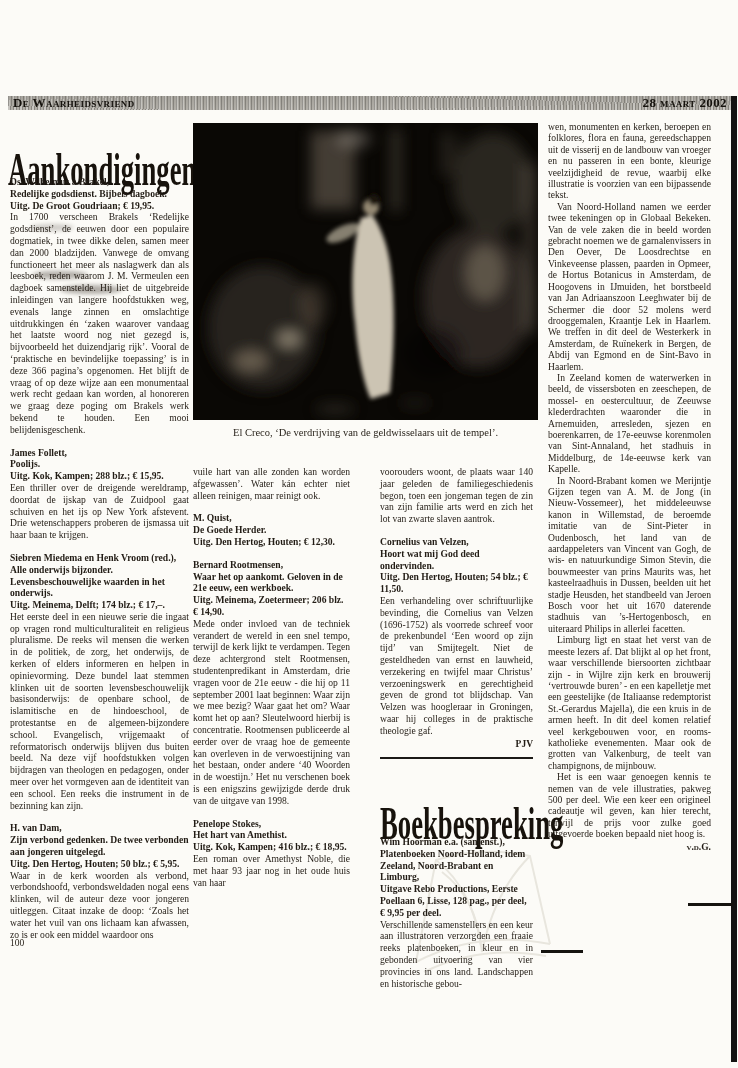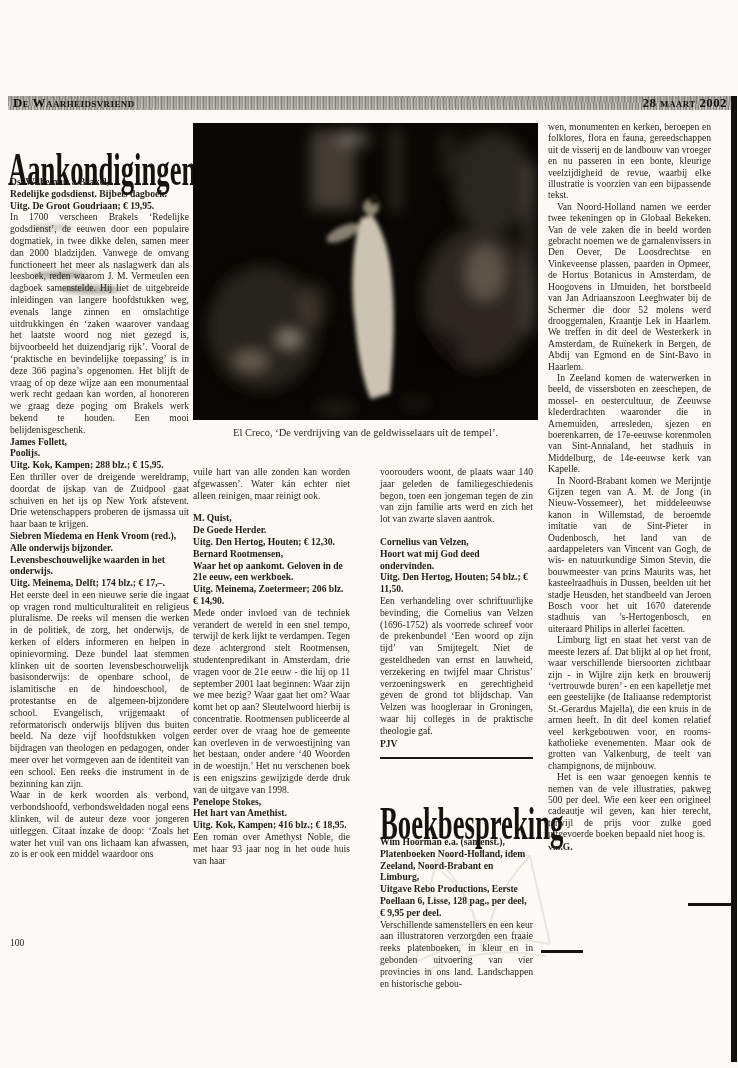--- a/index.html
+++ b/index.html
@@ -51,26 +51,26 @@
     position:absolute; text-align:justify;
     font-size:9.6px; line-height:11.8px; color:#221c15;
     hyphens:auto; z-index:2;
   }
   .col1  { left:10px;  top:176px; width:179px; }
   .col2  { left:193px; top:466px; width:157px; }
   .col3  { left:380px; top:466px; width:153px; }
   .col3b { left:380px; top:836px; width:153px; }
   .col4  { left:548px; top:121px; width:163px; line-height:11.4px; }
 
-  .entry { }
+  .entry { margin-top:11px; }
   .entry.first { margin-top:0; }
   .ehead { font-weight:700; text-align:left; }
   .ebody { margin:0; }
   .intro { margin:0 0 11px 0; }
-  .sig { font-weight:700; font-variant:small-caps; font-size:9.5px; margin-top:2px; }
+  .sig { text-align:right; font-weight:700; font-variant:small-caps; font-size:9.5px; margin-top:2px; }
   .end-rule { border:0; border-top:2.5px solid #1b1916; margin:7px 0 0 0; }
   .p4 { margin:0; }
   .p4.indent { text-indent:9px; }
 
   
   .pagenum { position:absolute; left:10px; top:938px; font-size:9.5px; color:#2a241c; }
 
   
   .smudge { position:absolute; background:rgba(38,30,20,.35); border-radius:50%; filter:blur(2px); z-index:3; }
   .smudge.s1 { left:32px; top:271px; width:56px; height:8px; }
@@ -155,20 +155,25 @@
     </div>
     <div class="entry">
       <div class="ehead">
         <div>Siebren Miedema en Henk Vroom (red.),</div>
         <div>Alle onderwijs bijzonder. Levensbeschouwelijke waarden in het onderwijs.</div>
         <div>Uitg. Meinema, Delft; 174 blz.; € 17,–.</div>
       </div>
       <div class="ebody">Het eerste deel in een nieuwe serie die ingaat op vragen rond multiculturaliteit en religieus pluralisme. De reeks wil mensen die werken in de politiek, de zorg, het onderwijs, de kerken of elders informeren en helpen in opinievorming. Deze bundel laat stemmen klinken uit de soorten levensbeschouwelijk basisonderwijs: de openbare school, de islamitische en de hindoeschool, de protestantse en de algemeen-bijzondere school. Evangelisch, vrijgemaakt of reformatorisch onderwijs blijven dus buiten beeld. Na deze vijf hoofdstukken volgen bijdragen van theologen en pedagogen, onder meer over het vormgeven aan de identiteit van een school. Een reeks die instrument in de bezinning kan zijn.</div>
     </div>
     <div class="entry">
+      <div class="ehead">
+        <div>H. van Dam,</div>
+        <div>Zijn verbond gedenken. De twee verbonden aan jongeren uitgelegd.</div>
+        <div>Uitg. Den Hertog, Houten; 50 blz.; € 5,95.</div>
+      </div>
       <div class="ebody">Waar in de kerk woorden als verbond, verbondshoofd, verbondsweldaden nogal eens klinken, wil de auteur deze voor jongeren uitleggen. Citaat inzake de doop: ‘Zoals het water het vuil van ons lichaam kan afwassen, zo is er ook een middel waardoor ons</div>
     </div>
   </div>
 
   <div class="textcol col2">
     <p class="intro">vuile hart van alle zonden kan worden afgewassen’. Water kán echter niet alleen reinigen, maar reinigt ook.</p>
     <div class="entry first">
       <div class="ehead">
         <div>M. Quist,</div>
         <div>De Goede Herder.</div>

